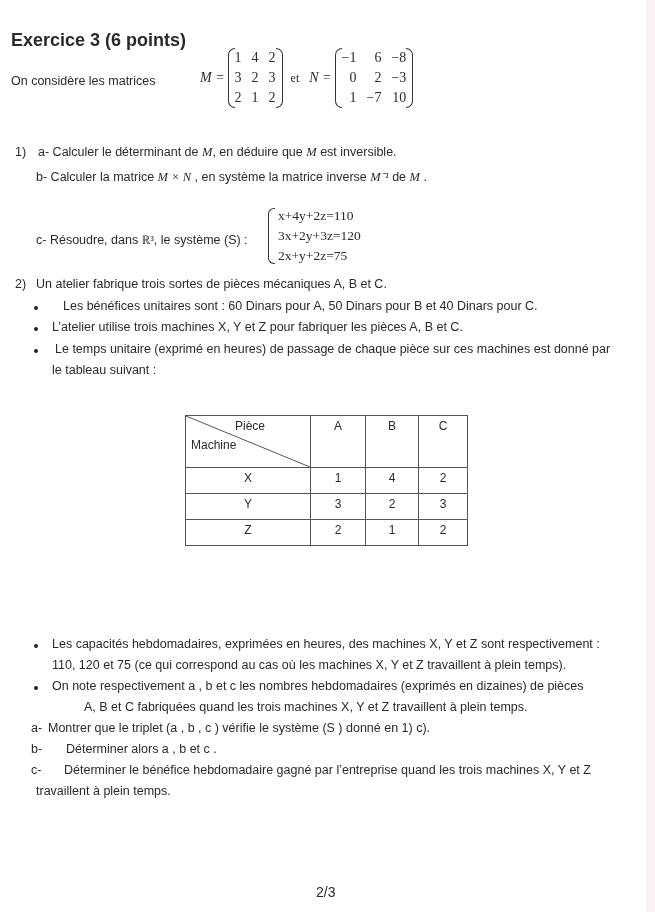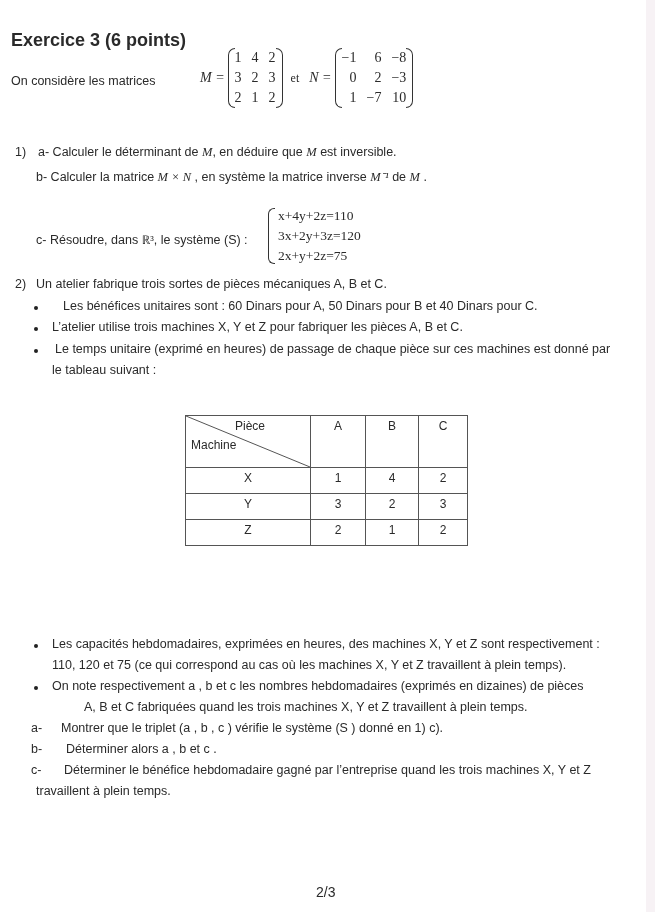--- a/index.html
+++ b/index.html
@@ -134,20 +134,20 @@
   </table>
 
 <span class="bullet" style="left:34px;top:644px;"></span>
 <div class="abs" style="left:52px;top:637px;">Les capacités hebdomadaires, exprimées en heures, des machines X, Y et Z sont respectivement :</div>
 <div class="abs" style="left:52px;top:658px;">110, 120  et 75 (ce qui correspond au cas où les machines X, Y et Z travaillent à plein temps).</div>
 <span class="bullet" style="left:34px;top:686px;"></span>
 <div class="abs" style="left:52px;top:679px;">On note respectivement a , b  et c  les nombres hebdomadaires (exprimés en dizaines) de pièces</div>
 <div class="abs" style="left:52px;top:700px;margin-left:32px;">A, B et C  fabriquées quand les trois machines X, Y et  Z  travaillent à plein temps.</div>
 
 <div class="abs" style="left:31px;top:721px;">a-</div>
-<div class="abs" style="left:61px;top:721px;">Montrer  que le triplet (a , b , c )  vérifie le système (S ) donné en 1) c).</div>
+<div class="abs" style="left:48px;top:721px;">Montrer  que le triplet (a , b , c )  vérifie le système (S ) donné en 1) c).</div>
 <div class="abs" style="left:31px;top:742px;">b-</div>
 <div class="abs" style="left:52px;top:742px;margin-left:14px;">Déterminer alors a , b  et c .</div>
 <div class="abs" style="left:31px;top:763px;">c-</div>
 <div class="abs" style="left:64px;top:763px;">Déterminer le bénéfice hebdomadaire  gagné  par l’entreprise quand les trois machines X, Y et  Z</div>
 <div class="abs" style="left:36px;top:784px;">travaillent à plein temps.</div>
 
 <div class="abs" style="left:316px;top:884px;font-size:14px;">2/3</div>
 
 </body></html>

